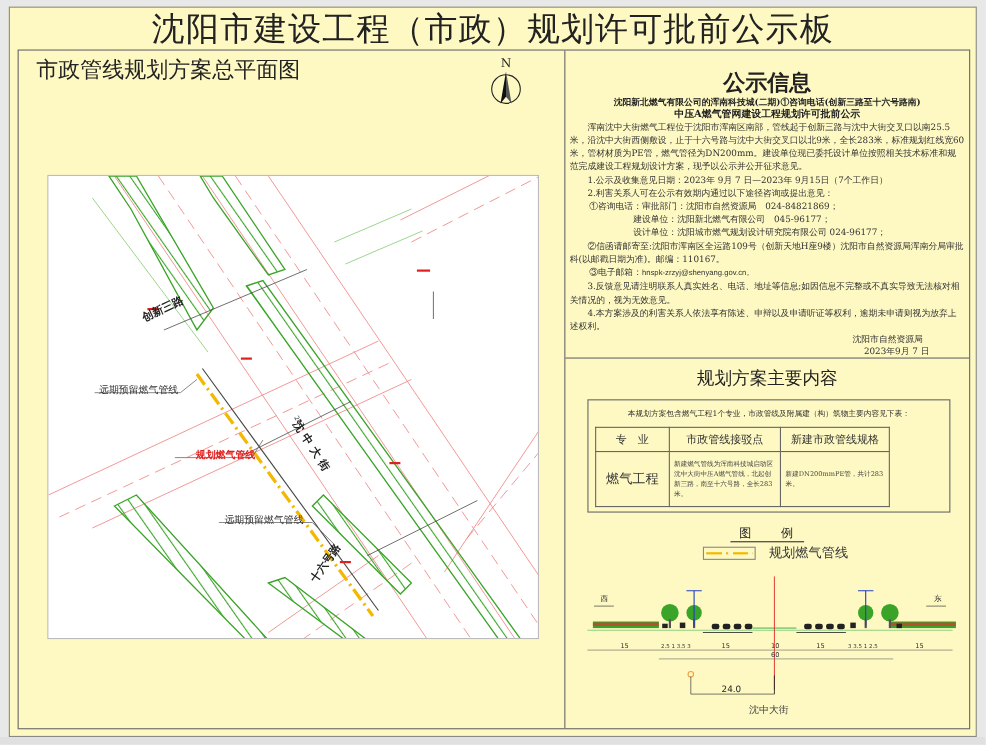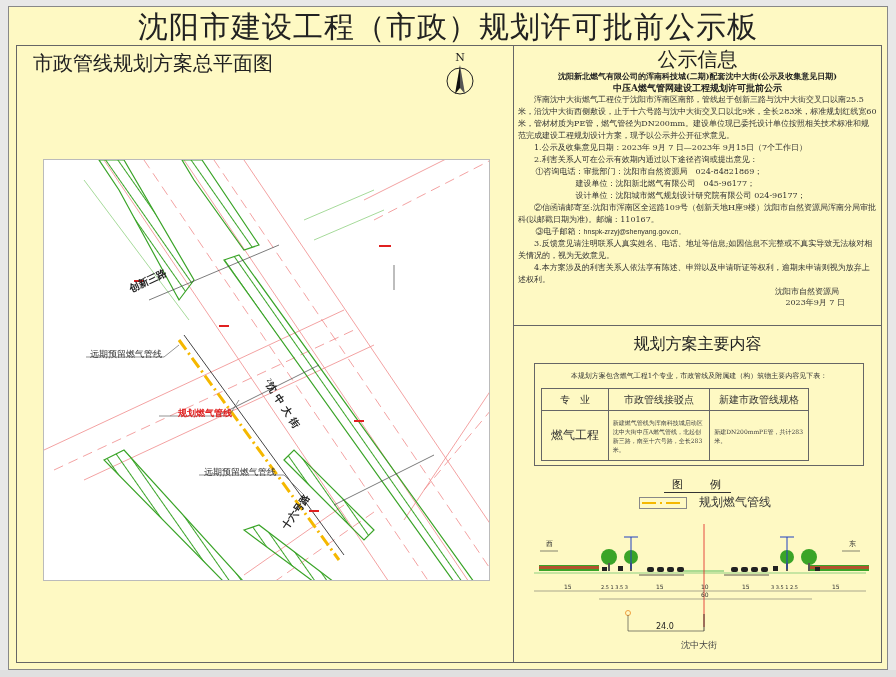--- a/index.html
+++ b/index.html
@@ -12,21 +12,21 @@
   .panel-heading { position: absolute; left: 16px; top: 4px; font-size: 20px; font-family: "DejaVu Sans", "Liberation Sans", sans-serif; color: #222; }
   .compass { position: absolute; left: 426px; top: 4px; width: 34px; height: 50px; }
   .map-frame { position: absolute; left: 26px; top: 113px; width: 447px; height: 422px; border: 1px solid #bbb; overflow: hidden; background: #fff; }
   .map-frame svg { position: absolute; left: 0; top: 0; }
   .map-label { position: absolute; font-size: 9px; color: #333; white-space: nowrap; font-family: "DejaVu Sans", "Liberation Sans", sans-serif; }
   .map-label.red { color: #e02020; font-weight: bold; }
   .map-label.road { font-size: 10px; font-weight: bold; color: #222; }
 
   .right-panel { position: absolute; left: 497px; top: 0; width: 367px; height: 616px; }
   .notice { position: absolute; left: 0; top: 0; width: 367px; height: 280px; border-bottom: 1px solid #666; padding: 0 4px; }
-  .notice-title { text-align: center; font-size: 20px; line-height: 22px; font-family: "DejaVu Sans", "Liberation Sans", sans-serif; margin-top: 2px; }
+  .notice-title { text-align: center; font-size: 20px; line-height: 22px; font-family: "DejaVu Sans", "Liberation Sans", sans-serif; margin-top: 18px; font-weight: bold; }
   .notice-sub { text-align: center; font-size: 9px; line-height: 12px; color: #222; font-weight: bold; }
   .notice-body { font-size: 8px; line-height: 12px; color: #333; }
   .notice-body p { text-indent: 2em; }
   .notice-body .ind { padding-left: 2.2em; }
   .notice-body .ind2 { padding-left: 7.2em; }
   .notice-body .mono { font-family: Liberation Sans, sans-serif; font-size: 7px; margin-top: 39px; }
   .sign { text-align: right; padding-right: 38px; font-size: 8px; line-height: 11px; }
 
   .plan { position: absolute; left: 0; top: 281px; width: 367px; height: 335px; }
   .plan-title { text-align: center; font-size: 16px; line-height: 30px; margin-top: 2px; font-family: "DejaVu Sans", "Liberation Sans", sans-serif; }
@@ -143,21 +143,21 @@
         <div class="map-label" style="left:160px;top:306px;">远期预留燃气管线</div>
         <div class="map-label road" style="left:212px;top:240px;transform:rotate(57deg);letter-spacing:4px;">沈中大街</div>
         <div class="map-label road" style="left:232px;top:345px;transform:rotate(-55deg);">十六号路</div>
         <div class="map-label" style="left:222px;top:220px;font-size:6px;transform:rotate(57deg);">283</div>
       </div>
     </div>
 
     <div class="right-panel">
       <div class="notice">
         <div class="notice-title">公示信息</div>
-        <div class="notice-sub" style="font-size:8px;">沈阳新北燃气有限公司的浑南科技城(二期)配套沈中大街(公示及收集意见日期)</div>
+        <div class="notice-sub" style="font-size:8px;">沈阳新北燃气有限公司的浑南科技城(二期)①咨询电话(创新三路至十六号路南)</div>
         <div class="notice-sub">中压A燃气管网建设工程规划许可批前公示</div>
         <div class="notice-body">
           <p>浑南沈中大街燃气工程位于沈阳市浑南区南部，管线起于创新三路与沈中大街交叉口以南25.5米，沿沈中大街西侧敷设，止于十六号路与沈中大街交叉口以北9米，全长283米，标准规划红线宽60米，管材材质为PE管，燃气管径为DN200mm。建设单位现已委托设计单位按照相关技术标准和规范完成建设工程规划设计方案，现予以公示并公开征求意见。</p>
           <p>1.公示及收集意见日期：2023年 9月 7 日—2023年 9月15日（7个工作日）</p>
           <p>2.利害关系人可在公示有效期内通过以下途径咨询或提出意见：</p>
           <div class="ind"><span>①咨询电话：</span><span>审批部门：沈阳市自然资源局　024-84821869；</span></div>
           <div class="ind2">建设单位：沈阳新北燃气有限公司　045-96177；</div>
           <div class="ind2">设计单位：沈阳城市燃气规划设计研究院有限公司 024-96177；</div>
           <p>②信函请邮寄至:沈阳市浑南区全运路109号（创新天地H座9楼）沈阳市自然资源局浑南分局审批科(以邮戳日期为准)。邮编：110167。</p>
           <div class="ind"><span>③电子邮箱：</span><span class="mono">hnspk-zrzyj@shenyang.gov.cn。</span></div>

